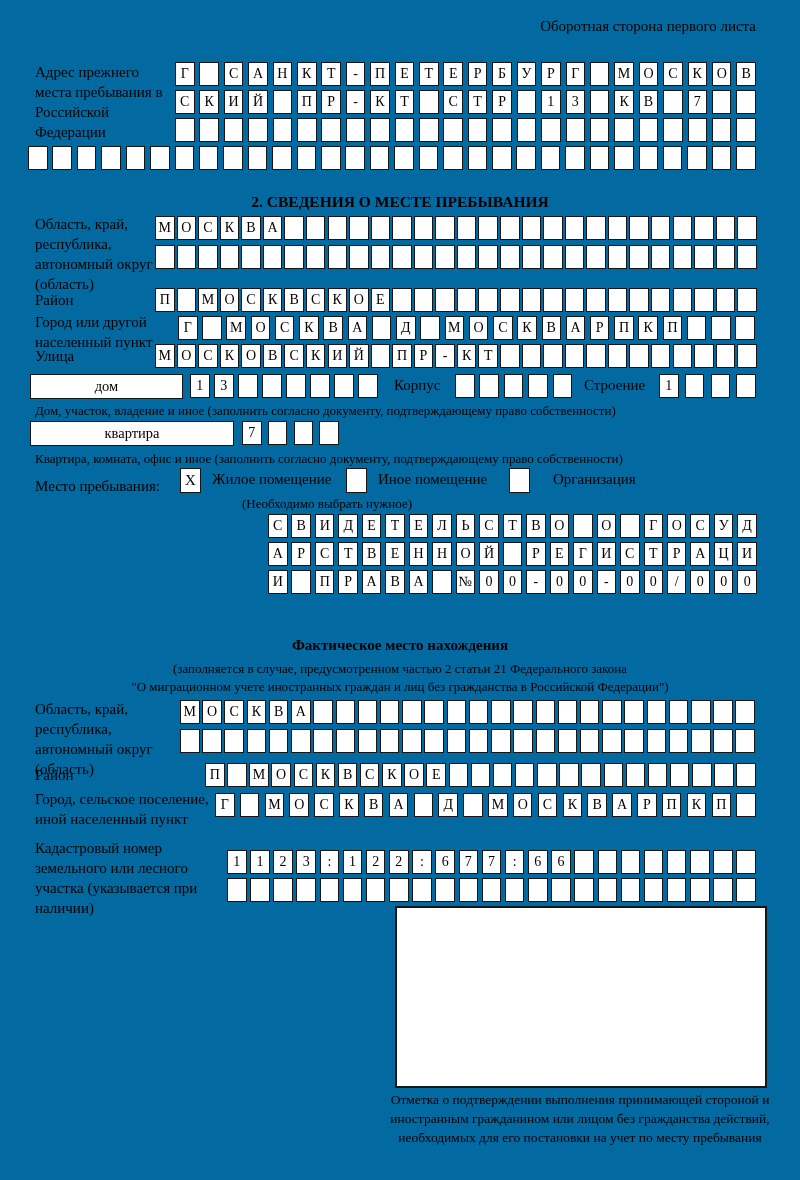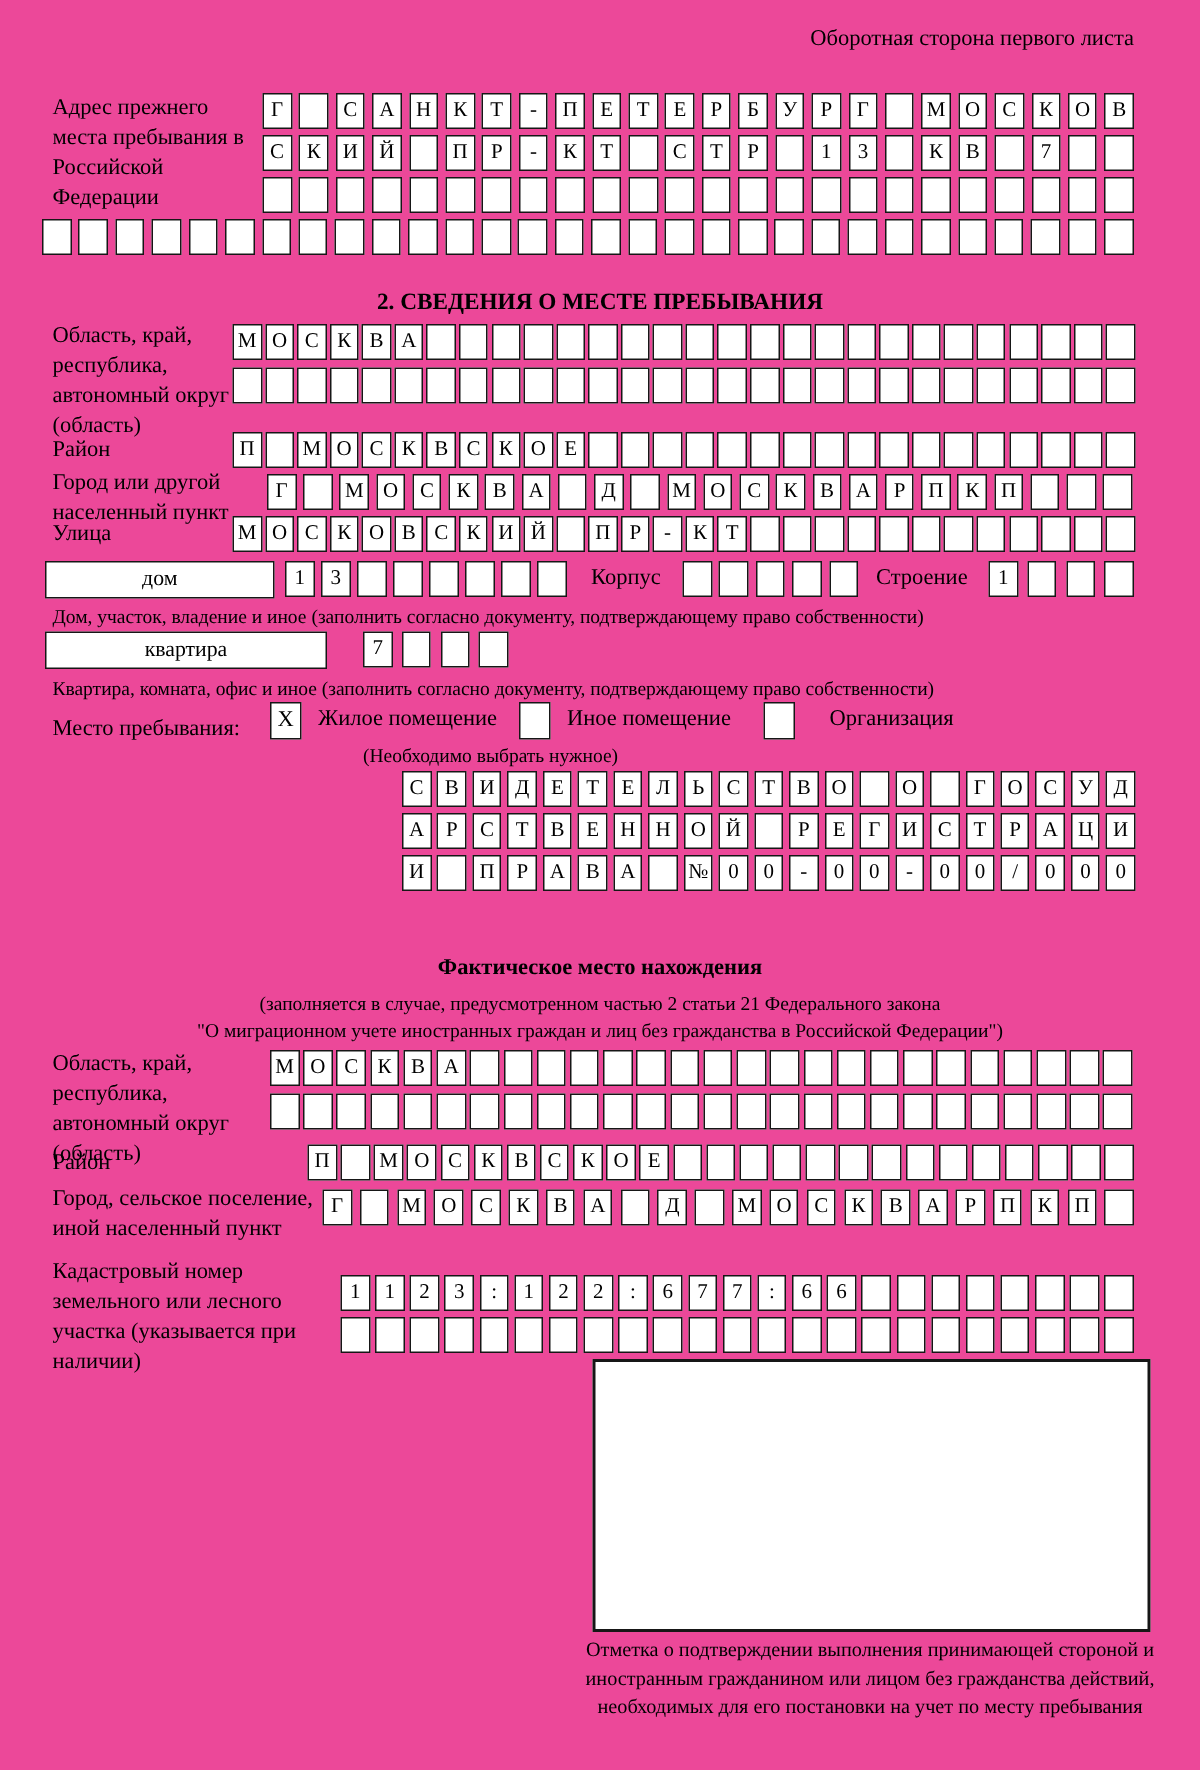--- a/index.html
+++ b/index.html
@@ -1,17 +1,17 @@
 <!DOCTYPE html>
 <html><head>
 <meta charset="utf-8">
 <style>
   html,body{margin:0;padding:0;background:#fff;}
   .page{
-    position:relative;width:800px;height:1180px;background:#ec4899;overflow:hidden;
+    position:relative;width:800px;height:1180px;background:#0369a1;overflow:hidden;
     font-family:"Liberation Serif","DejaVu Serif",serif;color:#000;
   }
   .abs{position:absolute;}
   .label{position:absolute;font-size:15px;line-height:20px;}
   .caption{position:absolute;font-size:13px;line-height:17px;}
   .center{left:0;width:800px;text-align:center;}
   .title{position:absolute;font-weight:bold;font-size:15.5px;}
   .cell-row{position:absolute;display:flex;justify-content:space-between;height:24px;}
   .cell{
     box-sizing:border-box;width:19.5px;height:24px;border:1.6px solid #161616;
@@ -324,21 +324,21 @@
     </div>
   <div class="abs" style="left:584px;top:377px;font-size:15px;">Строение</div>
   <div class="cell-row" style="left:659px;top:374px;width:97px;">
       <span class="cell">1</span>
       <span class="cell"></span>
       <span class="cell"></span>
       <span class="cell"></span>
     </div>
   <div class="caption" style="left:35px;top:402px;text-align:center;">Дом, участок, владение и иное (заполнить согласно документу, подтверждающему право собственности)</div>
 
-  <div class="lblbox" style="left:30px;top:421px;width:188px;">квартира</div>
+  <div class="lblbox" style="left:30px;top:421px;width:204px;">квартира</div>
   <div class="cell-row" style="left:242px;top:421px;width:97px;">
       <span class="cell">7</span>
       <span class="cell"></span>
       <span class="cell"></span>
       <span class="cell"></span>
     </div>
   <div class="caption" style="left:35px;top:450px;">Квартира, комната, офис и иное (заполнить согласно документу, подтверждающему право собственности)</div>
 
   <div class="abs" style="left:35px;top:478px;font-size:15px;">Место пребывания:</div>
   <div class="chk" style="left:180px;top:468px;">X</div>

